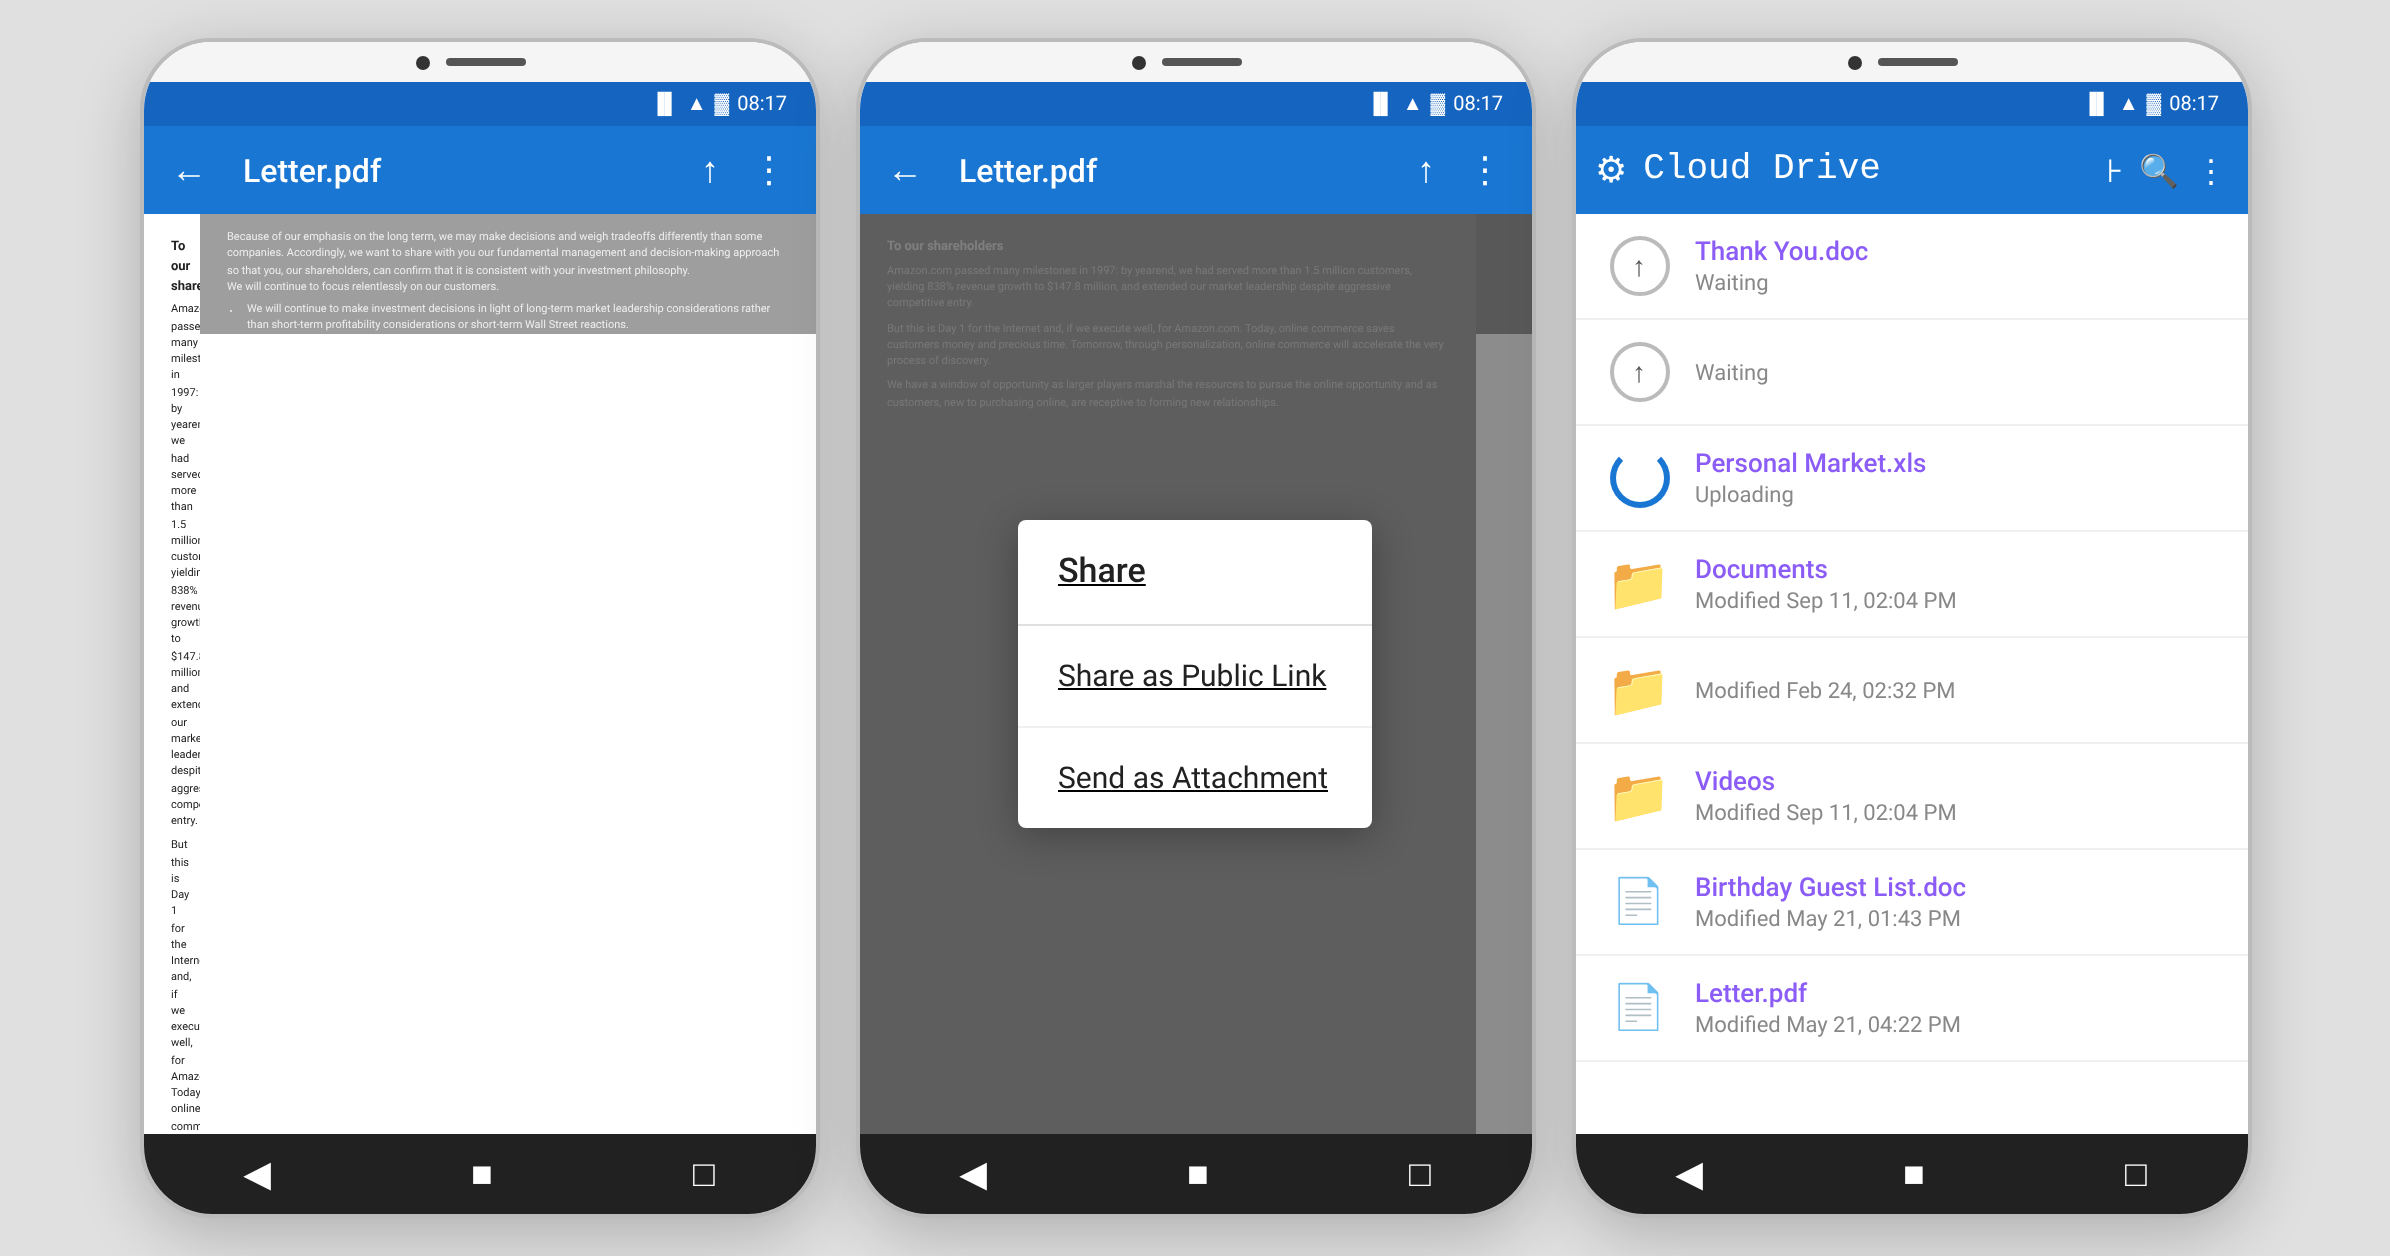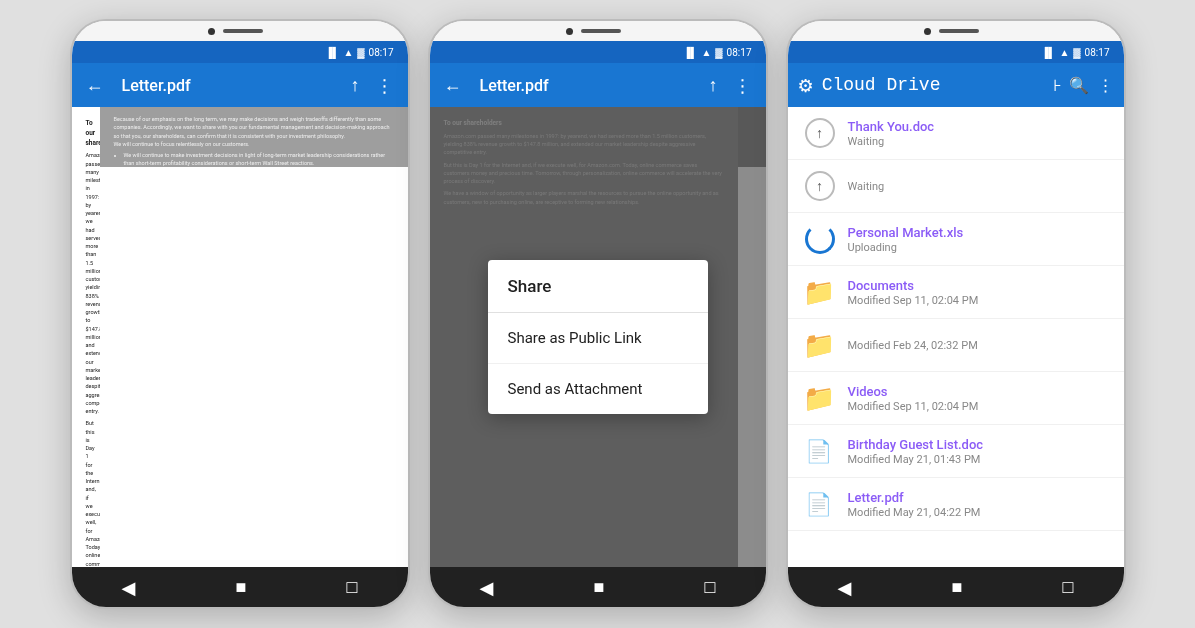--- a/index.html
+++ b/index.html
@@ -102,23 +102,24 @@
       top: 0; left: 0; right: 0; bottom: 0;
       background: rgba(0,0,0,0.45);
       display: flex;
       align-items: center;
       justify-content: center;
       z-index: 10;
     }
     .modal-card {
       background: #fff;
       border-radius: 4px;
-      width: 220px;
+      width: 177px;
       box-shadow: 0 4px 20px rgba(0,0,0,0.3);
       overflow: hidden;
+      text-decoration: underline;
     }
     .modal-item {
       padding: 16px 20px;
       font-size: 15px;
       color: #212121;
       cursor: pointer;
       border-bottom: 1px solid #f0f0f0;
     }
     .modal-item:last-child { border-bottom: none; }
     

